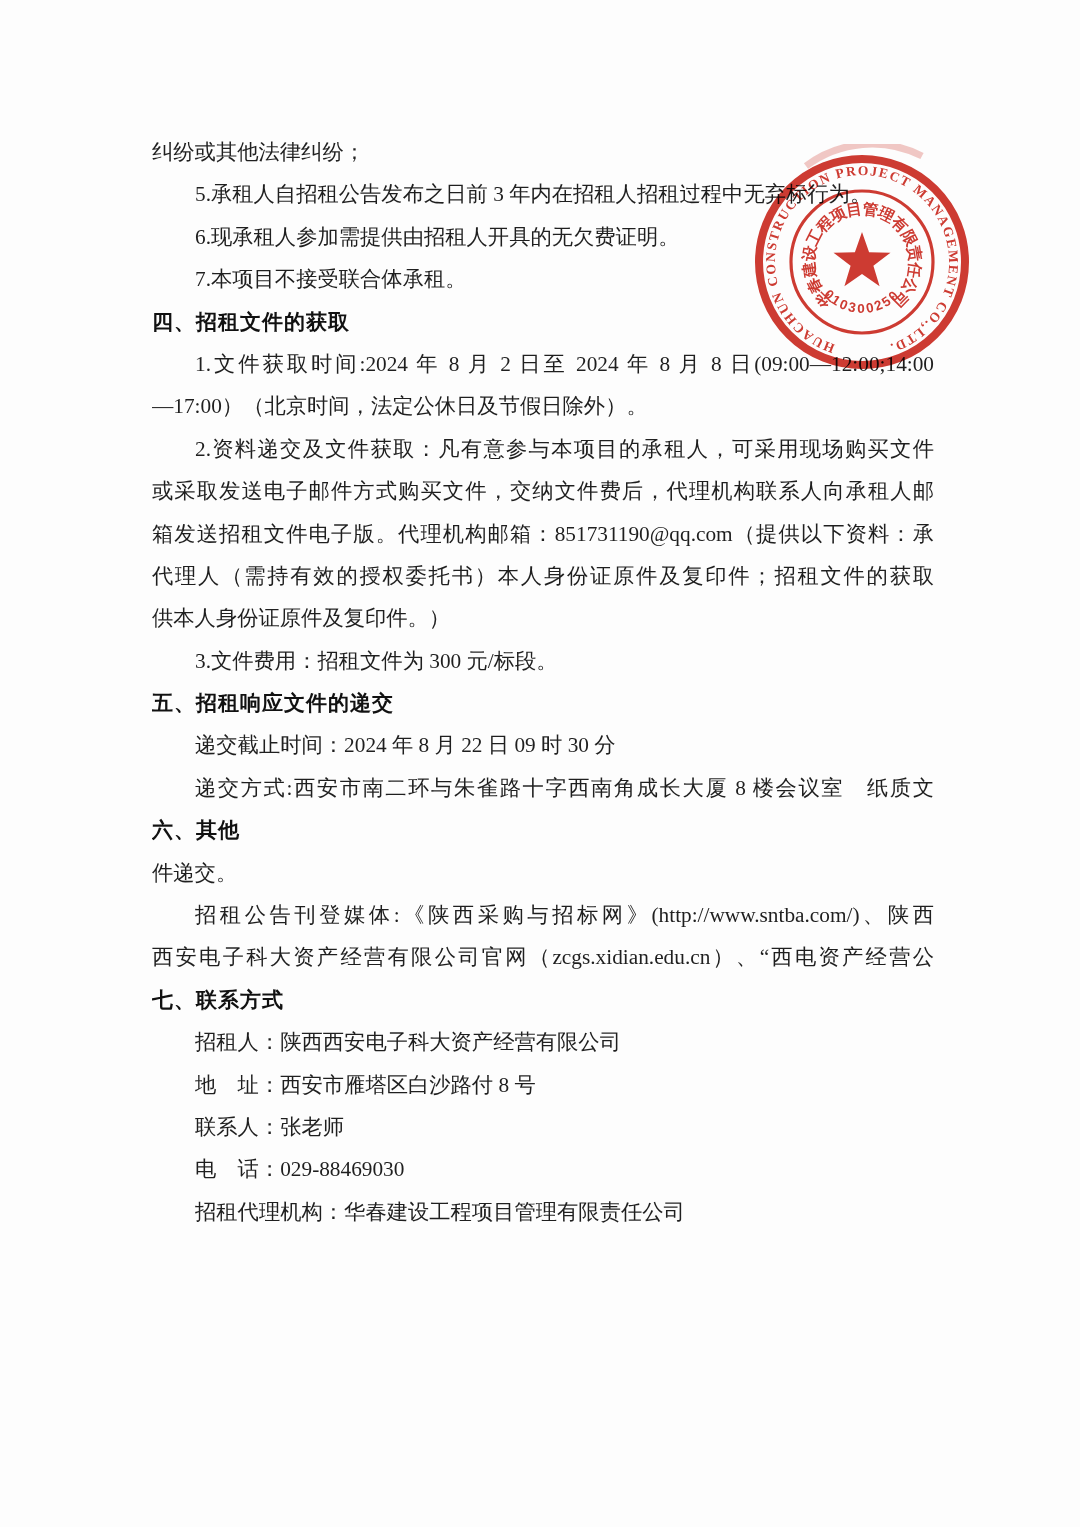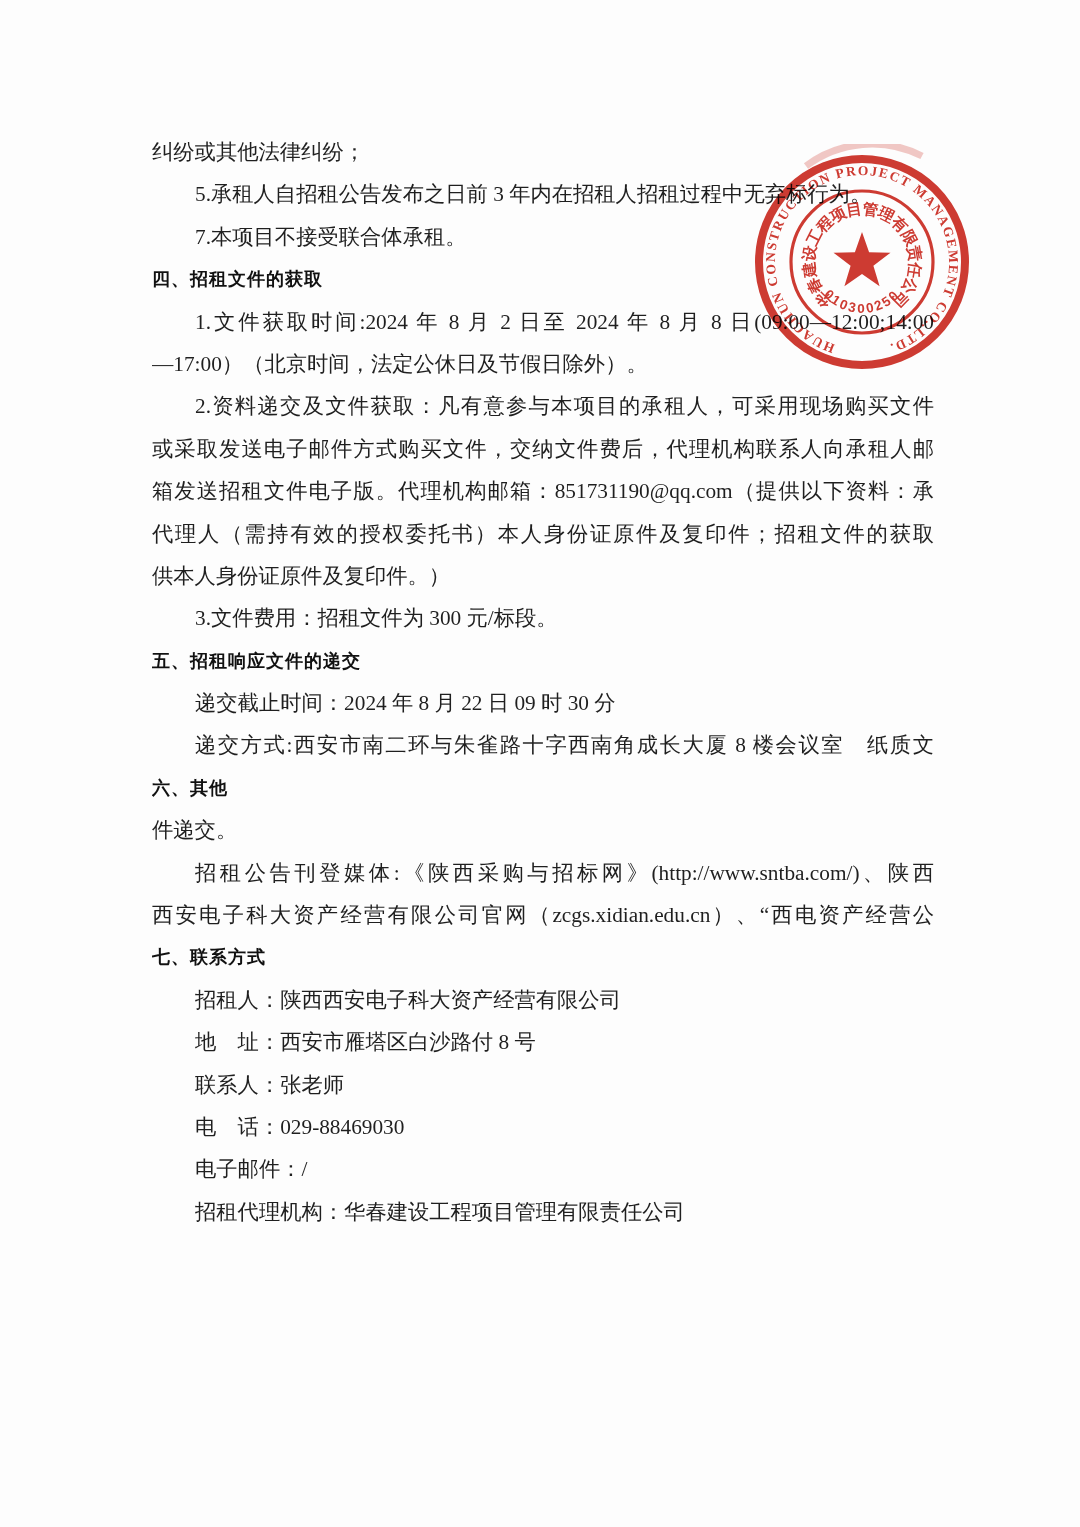--- a/index.html
+++ b/index.html
@@ -21,21 +21,21 @@
     font-family:"Liberation Serif", serif;
     font-size:21.3px;
     line-height:42.4px;
     height:42.4px;
     color:#1f1f1f;
     overflow:hidden;
   }
   .line.heading{
     font-family:"Liberation Sans", sans-serif;
     font-weight:bold;
-    font-size:18px;
+    font-size:21px;
     letter-spacing:1px;
     color:#111;
   }
   .line.indent{ text-indent:43px; }
   .line.fill{ text-align:justify; text-align-last:justify; }
   .seal{
     position:absolute;
     left:744px;
     top:144px;
     width:236px;
@@ -48,20 +48,21 @@
   }
 </style>
 </head>
 <body>
 
 <div class="page">
 
   <div class="doc">
       <div class="line body">纠纷或其他法律纠纷；</div>
       <div class="line body indent">5.承租人自招租公告发布之日前 3 年内在招租人招租过程中无弃标行为。</div>
+      <div class="line body indent">6.现承租人参加需提供由招租人开具的无欠费证明。</div>
       <div class="line body indent">7.本项目不接受联合体承租。</div>
       <div class="line heading">四、招租文件的获取</div>
       <div class="line body indent fill">1.文件获取时间:2024 年 8 月 2 日至 2024 年 8 月 8 日(09:00—12:00;14:00</div>
       <div class="line body">—17:00）（北京时间，法定公休日及节假日除外）。</div>
       <div class="line body indent fill">2.资料递交及文件获取：凡有意参与本项目的承租人，可采用现场购买文件</div>
       <div class="line body fill">或采取发送电子邮件方式购买文件，交纳文件费后，代理机构联系人向承租人邮</div>
       <div class="line body fill">箱发送招租文件电子版。代理机构邮箱：851731190@qq.com（提供以下资料：承</div>
       <div class="line body fill">代理人（需持有效的授权委托书）本人身份证原件及复印件；招租文件的获取</div>
       <div class="line body">供本人身份证原件及复印件。）</div>
       <div class="line body indent">3.文件费用：招租文件为 300 元/标段。</div>
@@ -70,21 +71,20 @@
       <div class="line body indent fill">递交方式:西安市南二环与朱雀路十字西南角成长大厦 8 楼会议室　纸质文</div>
       <div class="line heading">六、其他</div>
       <div class="line body">件递交。</div>
       <div class="line body indent fill">招租公告刊登媒体:《陕西采购与招标网》(http://www.sntba.com/)、陕西</div>
       <div class="line body fill">西安电子科大资产经营有限公司官网（zcgs.xidian.edu.cn）、“西电资产经营公</div>
       <div class="line heading">七、联系方式</div>
       <div class="line body indent">招租人：陕西西安电子科大资产经营有限公司</div>
       <div class="line body indent">地　址：西安市雁塔区白沙路付 8 号</div>
       <div class="line body indent">联系人：张老师</div>
       <div class="line body indent">电　话：029-88469030</div>
-      <div class="line body indent">电子邮件：/</div>
       <div class="line body indent">招租代理机构：华春建设工程项目管理有限责任公司</div>
     </div>
 
   <svg class="seal" viewBox="0 0 236 236" xmlns="http://www.w3.org/2000/svg">
     <defs>
       <path id="engPath" d="M 118 205 A 87 87 0 1 1 118 31 A 87 87 0 1 1 118 205" fill="none"></path>
       <path id="cnPath" d="M 118 166 A 48 48 0 1 1 118 70 A 48 48 0 1 1 118 166" fill="none"></path>
       <path id="numPath" d="M 79 150.8 A 51 51 0 0 0 157 150.8" fill="none"></path>
     </defs>
 

